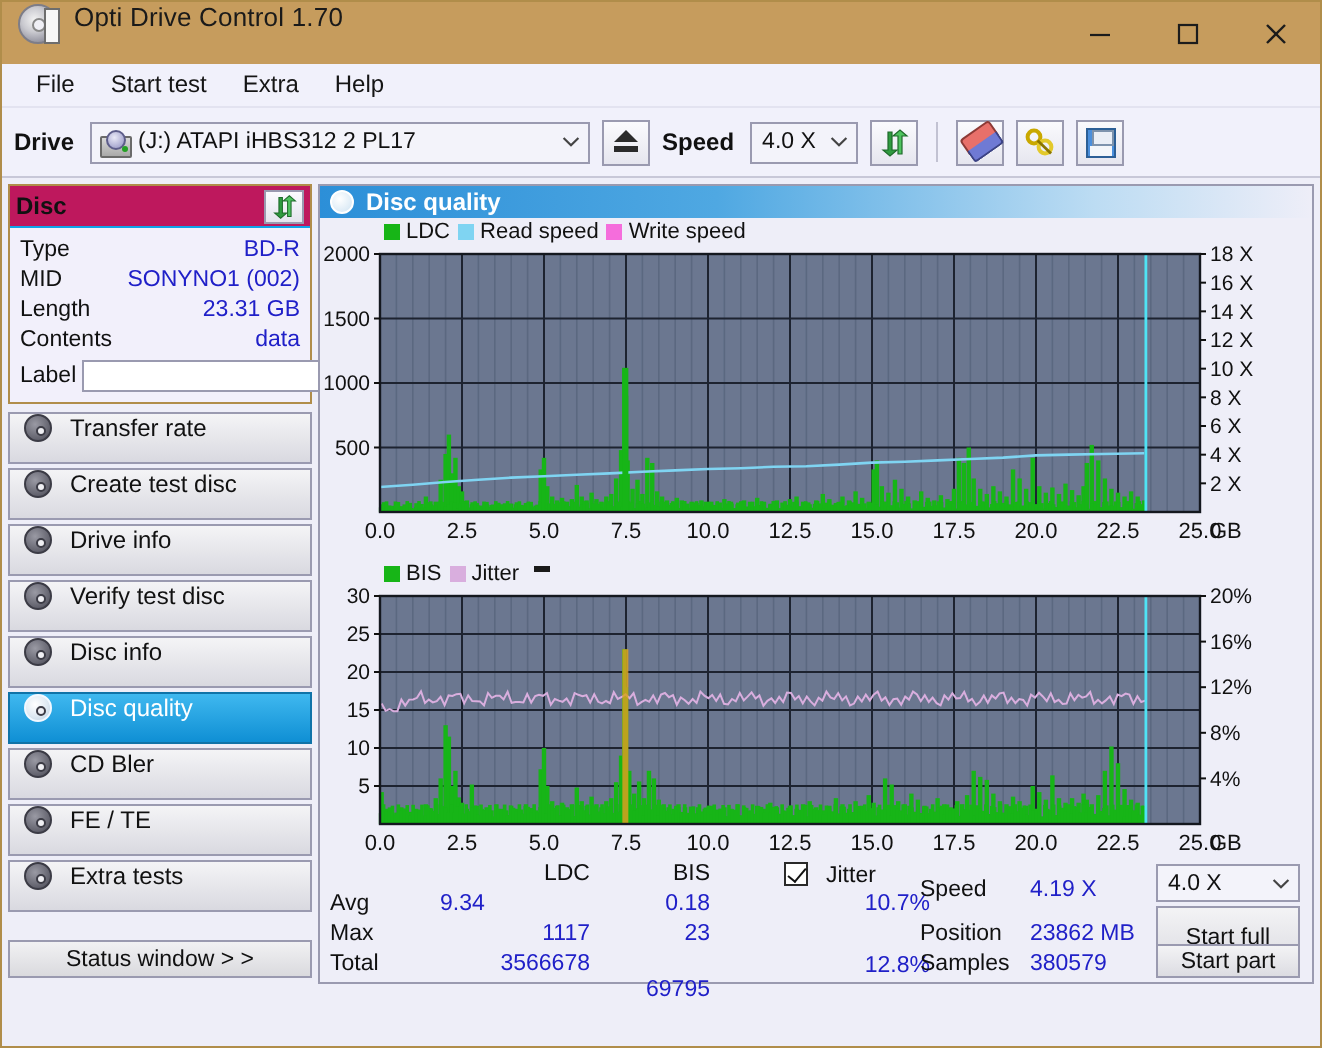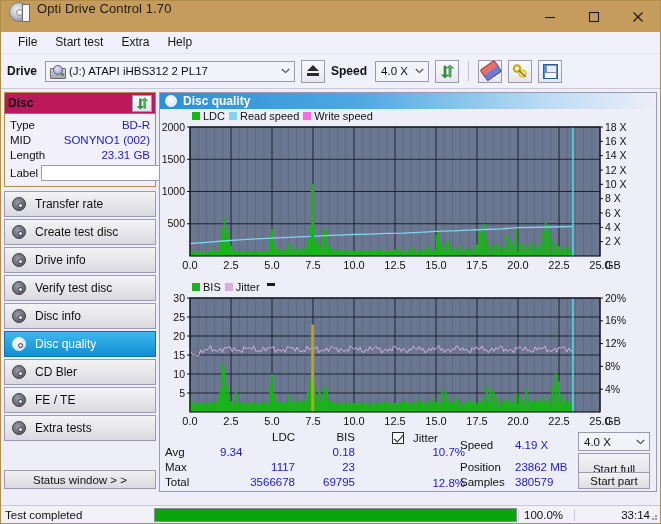--- a/index.html
+++ b/index.html
@@ -143,21 +143,21 @@
   }
   .cd-glyph:after{
     content:"";position:absolute;left:4.5px;top:4.5px;width:3px;height:3px;border-radius:50%;
     background:#fff;border:1px solid #9d9030;
   }
   
   .nav{margin:4px 3px 0 3px;}
   .nav-btn{
     height:26px;margin-bottom:2px;border:1px solid #9a9ab0;
     background:linear-gradient(#f4f4f6,#d9d9e0);
-    display:flex;align-items:center;padding-left:7px;gap:9px;
+    display:flex;padding-left:7px;gap:9px;
     box-sizing:border-box;font-size:12px;color:#111;
   }
   .nav-btn.active{
     background:linear-gradient(#3fb8ef,#0f8fd4);
     border:1px solid #1073a8;color:#fff;
   }
   .nav-ico{width:14px;height:14px;position:relative;flex:none;}
   .nav-ico .ring{
     position:absolute;inset:0;border-radius:50%;
     background:radial-gradient(circle at 38% 35%,#9a9aa4 0%,#6d6d78 55%,#4a4a55 100%);
@@ -350,20 +350,24 @@
             <span class="k">Type</span>
             <span class="v">BD-R</span>
           </div>
           <div class="drow">
             <span class="k">MID</span>
             <span class="v">SONYNO1 (002)</span>
           </div>
           <div class="drow">
             <span class="k">Length</span>
             <span class="v">23.31 GB</span>
+          </div>
+          <div class="drow">
+            <span class="k">Contents</span>
+            <span class="v">data</span>
           </div>
           <div class="label-row">
             <span class="k">Label</span>
             <input class="label-input" type="text" value="" style="">
             <div class="label-btn">
               <span class="cd-glyph"></span>
             </div>
           </div>
         </div>
       </div>
@@ -1476,21 +1480,21 @@
         <div class="st" style="left:5px;top:17px;">Avg</div>
         <div class="st" style="left:5px;top:32px;">Max</div>
         <div class="st" style="left:5px;top:47px;">Total</div>
 
         <div class="st v" style="left:60px;top:17px;width:75px;">9.34</div>
         <div class="st v" style="left:60px;top:32px;width:75px;text-align:right;">1117</div>
         <div class="st v" style="left:60px;top:47px;width:75px;text-align:right;">3566678</div>
 
         <div class="st v" style="left:140px;top:17px;width:55px;text-align:right;">0.18</div>
         <div class="st v" style="left:140px;top:32px;width:55px;text-align:right;">23</div>
-        <div class="st v" style="left:140px;top:47px;width:55px;text-align:right;">69795</div>
+        <div class="st v" style="left:140px;top:60px;width:55px;text-align:right;">69795</div>
 
         <div class="st" style="left:232px;top:2px;"><span class="chk"></span></div>
         <div class="st" style="left:253px;top:3px;">Jitter</div>
         <div class="st v" style="left:235px;top:17px;width:70px;text-align:right;">10.7%</div>
         <div class="st v" style="left:235px;top:48px;width:70px;text-align:right;">12.8%</div>
 
         <div class="st" style="left:300px;top:10px;">Speed</div>
         <div class="st v" style="left:355px;top:10px;">4.19 X</div>
         <div class="st" style="left:300px;top:32px;">Position</div>
         <div class="st v" style="left:355px;top:32px;">23862 MB</div>
@@ -1504,28 +1508,13 @@
                 <polyline points="0.8,1 4.5,4.6 8.2,1" fill="none" stroke="#444" stroke-width="1.1"></polyline>
               </svg>
           </span>
         </div>
         <div class="btn-std" style="left:418px;top:24px;width:72px;height:31px;">Start full</div>
         <div class="btn-std" style="left:418px;top:43px;width:72px;height:17px;">Start part</div>
       </div>
     </div>
   </div>
 
-  <div class="bottombar">
-    <div class="bb-text">Test completed</div>
-    <div class="bb-prog">
-      <div class="fill" id="prog-fill" style="width: 100%;"></div>
-    </div>
-    <div class="bb-pct">100.0%</div>
-    <div class="bb-time">33:14</div>
-    <svg class="grip" viewBox="0 0 10 10">
-      <g fill="#9a9aa8">
-        <rect x="7" y="7" width="2" height="2"></rect>
-          <rect x="4" y="7" width="2" height="2"></rect>
-        <rect x="7" y="4" width="2" height="2"></rect>
-      </g>
-    </svg>
-  </div>
 </div>
 
 </body></html>

